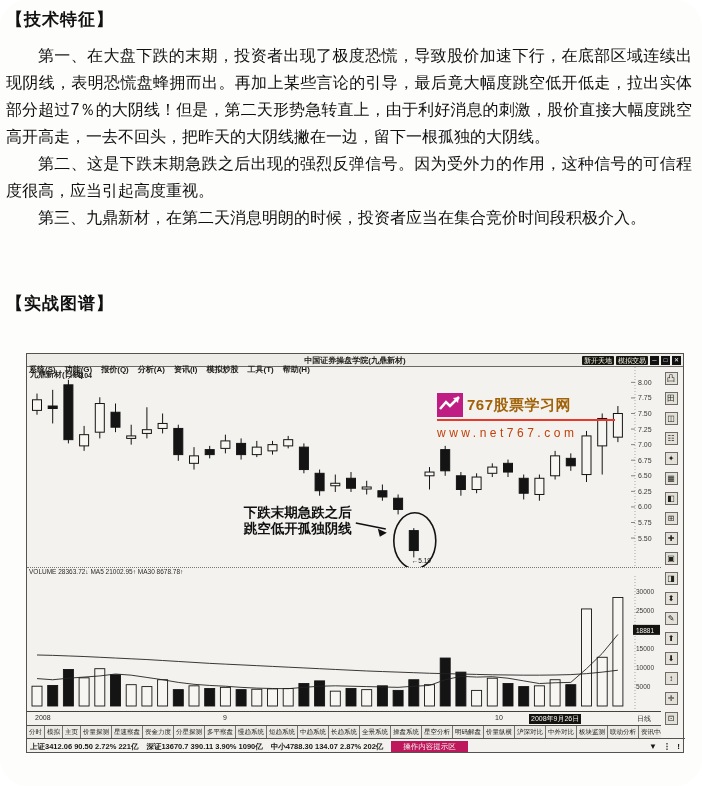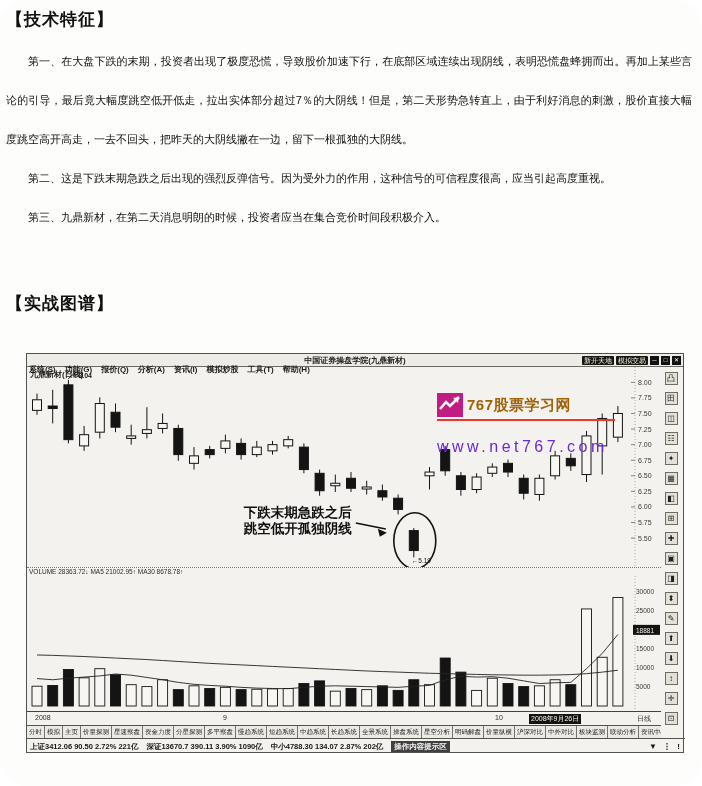--- a/index.html
+++ b/index.html
@@ -2,21 +2,21 @@
 <html><head>
 <meta charset="utf-8">
 <style>
   * { margin:0; padding:0; box-sizing:border-box; }
   body { font-family:"Liberation Sans","DejaVu Sans",sans-serif; background:#ffffff; }
   .page { position:relative; width:702px; height:786px; background:#fdfdfc; color:#111; overflow:hidden;border-radius:27px; }
 
   .sec-title { position:absolute; left:6px; font-size:17px; font-weight:bold; letter-spacing:1px; }
   #sec1 { top:8px; }
   #sec2 { top:292px; }
-  .body-text { position:absolute; left:6px; right:10px; top:42px; font-size:11px; line-height:39px; text-align:justify; }
+  .body-text { position:absolute; left:6px; right:10px; top:42px; font-size:16px; line-height:27px; text-align:justify; }
   .body-text p { text-indent:2em; }
   .caption { position:absolute; top:762px; left:0; width:100%; text-align:center; font-size:13.5px; font-weight:bold; }
 
   
   .app { position:absolute; left:26px; top:353px; width:658px; height:400px;
          background:#f3f2ee; border:1px solid #55534e; font-family:"Liberation Sans",sans-serif; }
   .menubar { position:absolute; top:0; left:0; right:0; height:13px; background:#edece7;
              border-bottom:1px solid #6b6962; display:flex; align-items:center; padding:0 2px; }
   .menubar .menus { display:flex; gap:9px; font-size:8px; font-weight:bold; color:#1c1b18; white-space:nowrap;margin-top:19px; }
   .menubar .apptitle { position:absolute; left:0; right:0; text-align:center; font-size:8px; font-weight:bold; color:#23221e; pointer-events:none; }
@@ -33,33 +33,33 @@
   .xaxis { position:absolute; top:357px; left:0; width:634px; height:14px; border-top:1px solid #44423c; font-size:7px; color:#2c2b27; }
   .xaxis span { position:absolute; top:2px; }
   .datebox { background:#141310; color:#f6f5f0; padding:0 2px; line-height:10px; }
 
   .tabsrow { position:absolute; top:371px; left:0; width:634px; height:13px; display:flex; overflow:hidden;
              border-top:1px solid #55534e; background:#eceae4; }
   .tab { flex:0 0 auto; font-size:6.5px; line-height:11px; padding:0 2px; border-right:1px solid #76736a;
          color:#1e1d19; white-space:nowrap; }
   .statusrow { position:absolute; top:384px; left:0; width:658px; height:16px; border-top:1px solid #55534e;
                font-size:7.5px; font-weight:bold; color:#16150f; display:flex; align-items:center; gap:8px; padding:0 3px; white-space:nowrap; }
-  .status-badge { background:#404040; color:#f6f5f0; font-weight:bold; padding:0 3px; line-height:11px; }
+  .status-badge { background:#be185d; color:#f6f5f0; font-weight:normal; padding:0 12px; line-height:11px; }
   .status-right { margin-left:auto; font-size:8px; letter-spacing:2px; }
 
   .toolcol { position:absolute; top:14px; right:1px; width:22px; height:370px; display:flex; flex-direction:column;
              align-items:center; gap:7px; padding-top:4px; }
   .tool { width:13px; height:13px; background:#e2e0d9; border:1px solid #6d6b63; font-size:8px; line-height:11px;
           text-align:center; color:#242320; }
 
   .watermark { position:absolute; top:26px; right:46px; width:178px; }
   .wm-row { display:flex; align-items:center; gap:4px; border-bottom:2px solid #e8392b; padding-bottom:2px; }
   .wm-logo { width:26px; height:24px; background:#bf1d83; position:relative; flex:0 0 auto; }
   .wm-brand { font-size:15px; font-weight:bold; color:#a16207; letter-spacing:0.5px; white-space:nowrap; }
-  .wm-url { font-size:16px; color:#6d28d9; letter-spacing:3.5px; padding-top:17px; white-space:nowrap; }
+  .wm-url { font-size:12px; color:#c2410c; letter-spacing:3.5px; padding-top:5px; white-space:nowrap; }
 </style>
 </head>
 <body>
 
 <div class="page">
 
   <div class="sec-title" id="sec1">【技术特征】</div>
 
   <div class="body-text">
     <p>第一、在大盘下跌的末期，投资者出现了极度恐慌，导致股价加速下行，在底部区域连续出现阴线，表明恐慌盘蜂拥而出。再加上某些言论的引导，最后竟大幅度跳空低开低走，拉出实体部分超过7％的大阴线！但是，第二天形势急转直上，由于利好消息的刺激，股价直接大幅度跳空高开高走，一去不回头，把昨天的大阴线撇在一边，留下一根孤独的大阴线。</p>

